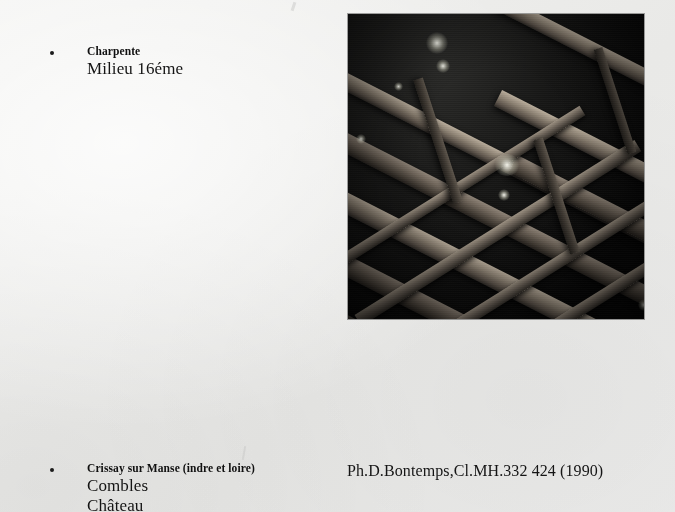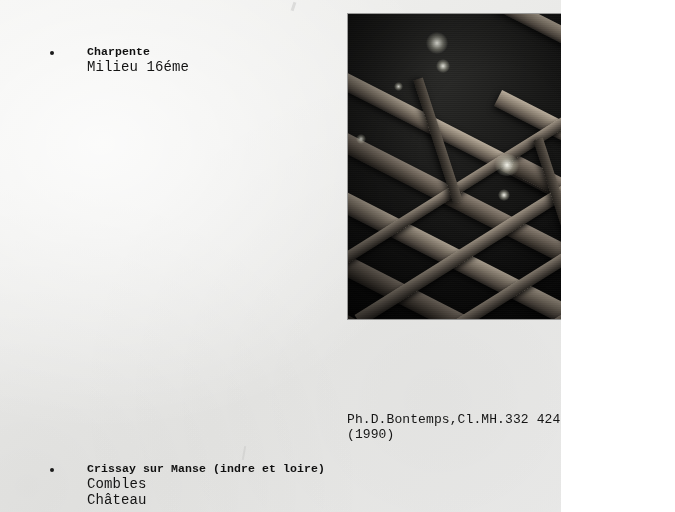--- a/index.html
+++ b/index.html
@@ -2,24 +2,24 @@
 <html><head>
 <meta charset="utf-8">
 <style>
   html, body {
     margin: 0;
     padding: 0;
     background: #ffffff;
   }
   #page {
     position: relative;
-    width: 561px;
+    width: 675px;
     height: 512px;
     background: linear-gradient(135deg, #f3f3f1 0%, #ededeb 35%, #e9e9e7 60%, #ececeb 100%);
-    font-family: Liberation Mono, monospace;
+    font-family: Liberation Serif, serif;
     overflow: hidden;
   }
   
   #page::before {
     content: "";
     position: absolute;
     inset: 0;
     background:
       radial-gradient(ellipse at 18% 28%, rgba(255,255,255,0.75) 0%, rgba(255,255,255,0) 55%),
       radial-gradient(ellipse at 78% 78%, rgba(0,0,0,0.035) 0%, rgba(0,0,0,0) 60%),
@@ -44,33 +44,33 @@
     margin-left: 33px;
     line-height: 1.18;
   }
   .caption-title {
     font-weight: bold;
     font-size: 11.5px;
     color: #101010;
     letter-spacing: 0.1px;
   }
   .caption-line {
-    font-size: 14px;
+    font-size: 17px;
     color: #141414;
     letter-spacing: 0.1px;
   }
 
   #top-caption { left: 50px; top: 45px; }
   #bottom-caption { left: 50px; top: 438px; margin-top: 24px; }
 
   #credit {
     position: absolute;
     left: 347px;
-    top: 412px;
-    font-size: 13px;
+    top: 462px;
+    font-size: 16px;
     color: #151515;
     letter-spacing: 0.1px;
   }
 
   
   #photo {
     position: absolute;
     left: 348px;
     top: 14px;
     width: 296px;

